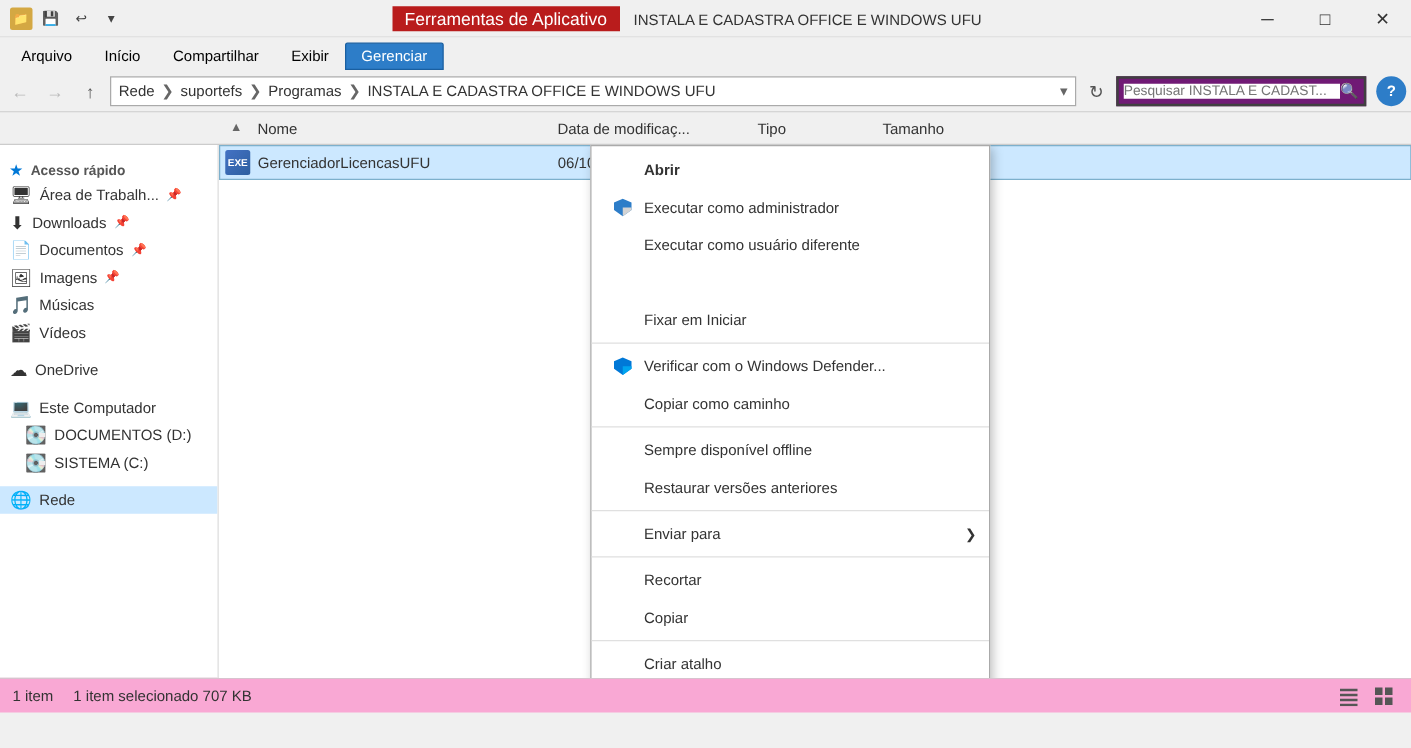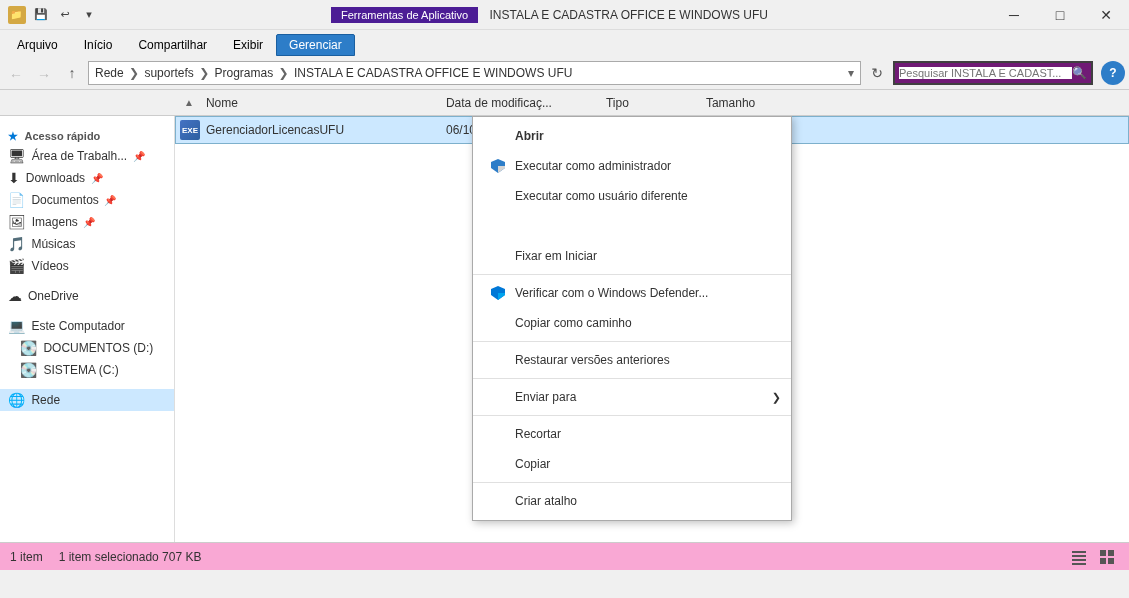--- a/index.html
+++ b/index.html
@@ -87,21 +87,21 @@
 <div class="top-bar">
   <div class="top-bar-left">
     <div class="top-bar-icon">📁</div>
     <div class="quick-toolbar">
       <div class="qt-btn">💾</div>
       <div class="qt-btn">↩</div>
       <div class="qt-btn">▾</div>
     </div>
   </div>
   <div class="top-title">
-    <span style="background:#4c1d95;color:white;padding:2px 10px;font-size:11px;margin-right:8px;">Ferramentas de Aplicativo</span>
+    <span style="background:#b91c1c;color:white;padding:2px 10px;font-size:14px;margin-right:8px;">Ferramentas de Aplicativo</span>
     <span>INSTALA E CADASTRA OFFICE E WINDOWS UFU</span>
   </div>
   <div class="win-controls">
     <div class="wc-btn">─</div>
     <div class="wc-btn">□</div>
     <div class="wc-btn wc-close">✕</div>
   </div>
 </div>
 
 <div class="ribbon-section">
@@ -266,20 +266,24 @@
         </span>
         <span>Verificar com o Windows Defender...</span>
       </div>
 
       <div class="ctx-item">
         <span class="ctx-icon"></span>
         <span>Copiar como caminho</span>
       </div>
       <div class="ctx-separator"></div>
 
+      <div class="ctx-item">
+        <span class="ctx-icon"></span>
+        <span>Sempre disponível offline</span>
+      </div>
 
       <div class="ctx-item">
         <span class="ctx-icon"></span>
         <span>Restaurar versões anteriores</span>
       </div>
       <div class="ctx-separator"></div>
 
       <div class="ctx-item">
         <span class="ctx-icon"></span>
         <span>Enviar para</span>

